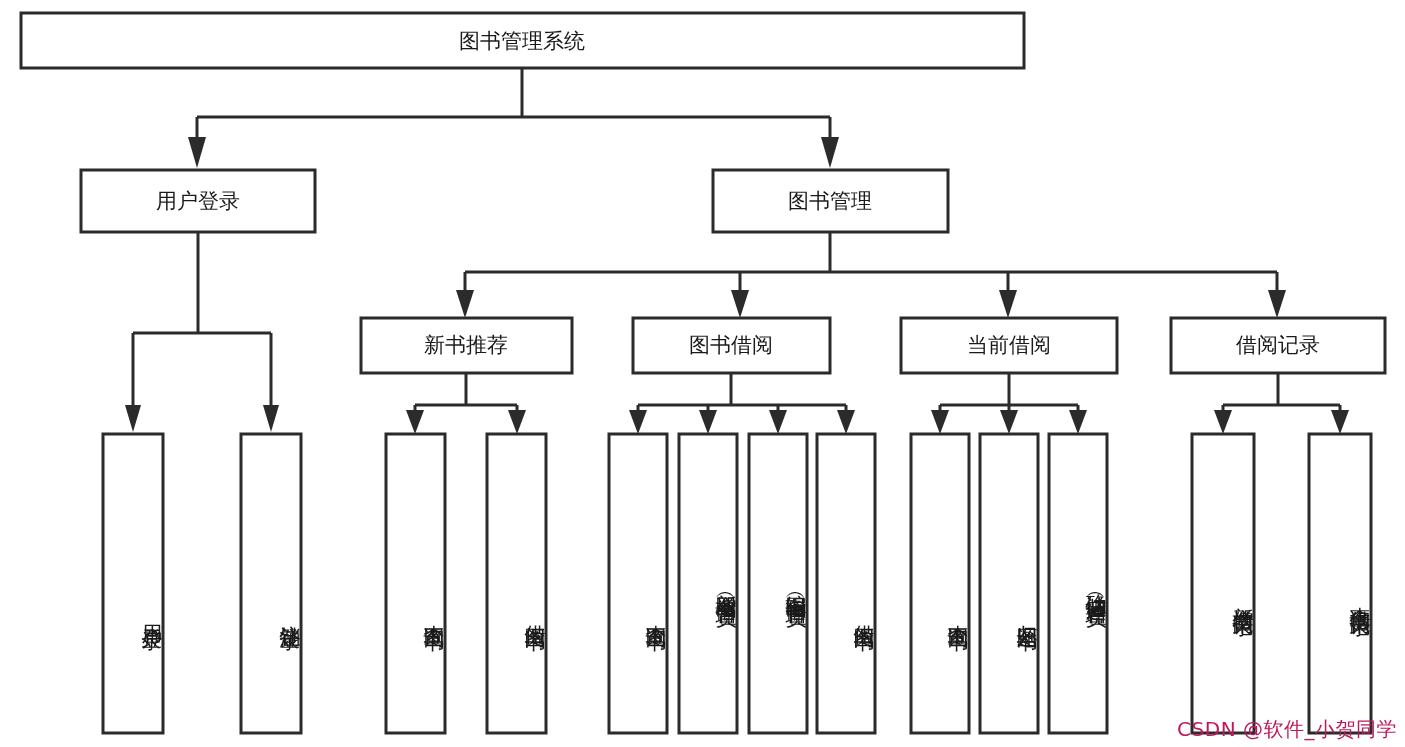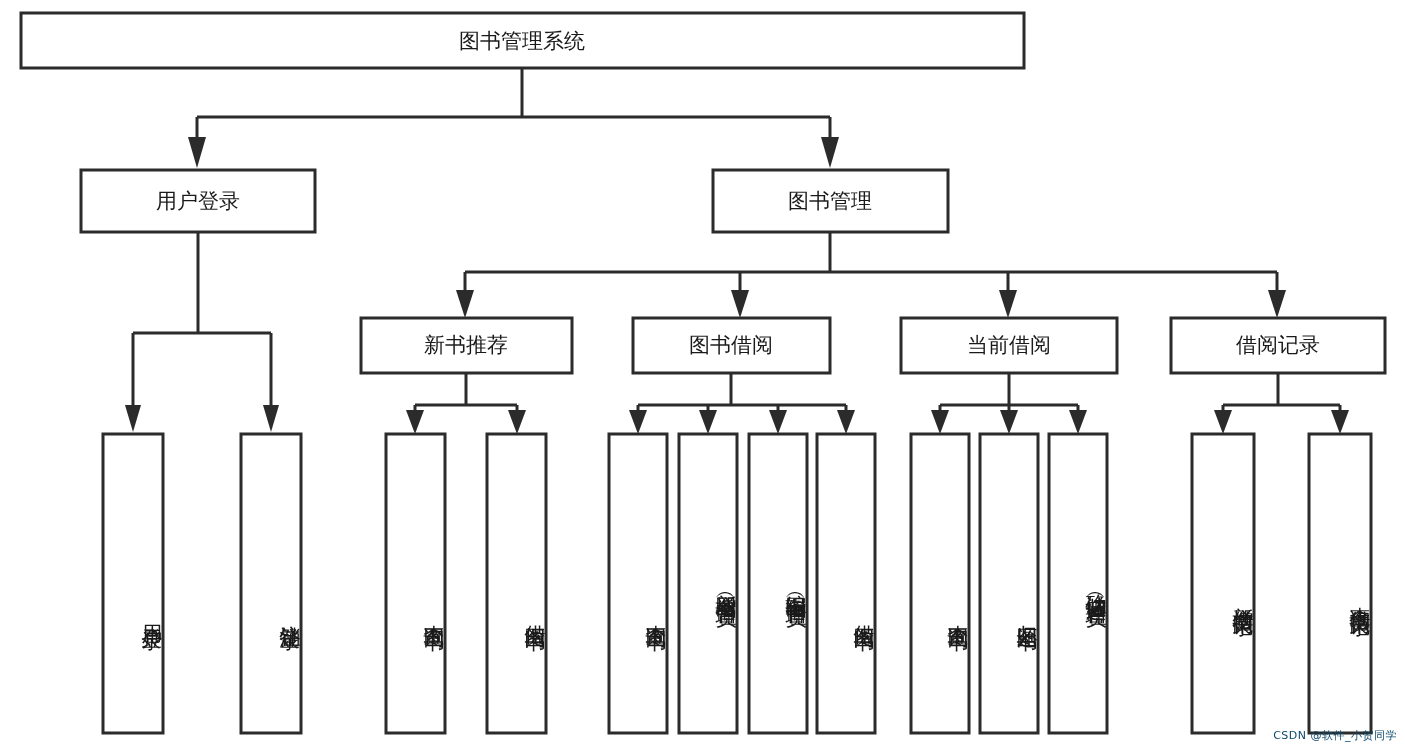--- a/index.html
+++ b/index.html
@@ -33,22 +33,22 @@
     letter-spacing:2px;
     color:#1a1a1a;
     white-space:nowrap;
     pointer-events:none;
   }
   .watermark{
     position:absolute;
     right:8px;
     bottom:4px;
     font-family:"DejaVu Sans","Liberation Sans",sans-serif;
-    font-size:11px;
-    color:#0c4a6e;
+    font-size:20px;
+    color:#be185d;
     letter-spacing:0.5px;
     white-space:nowrap;
   }
 </style>
 </head>
 <body>
 
 <div id="diagram-root">
 
   <svg class="flowchart" viewBox="0 0 1405 747">

